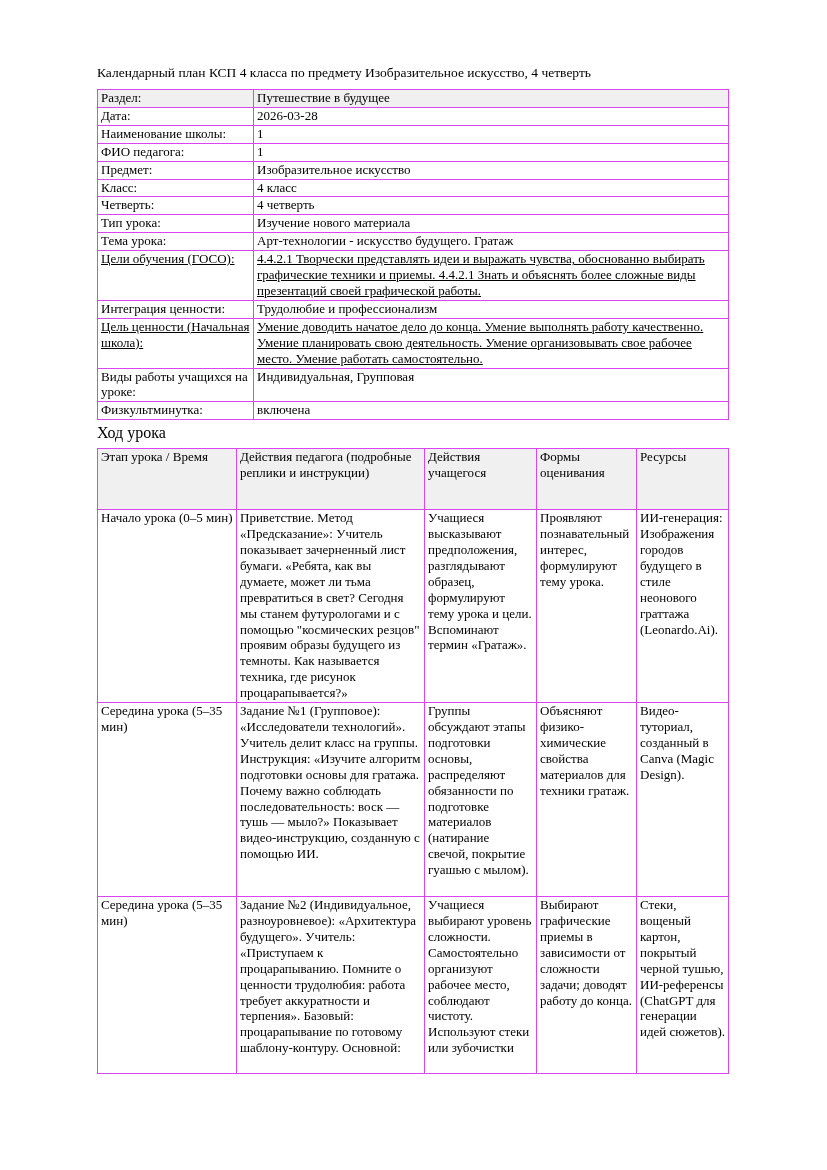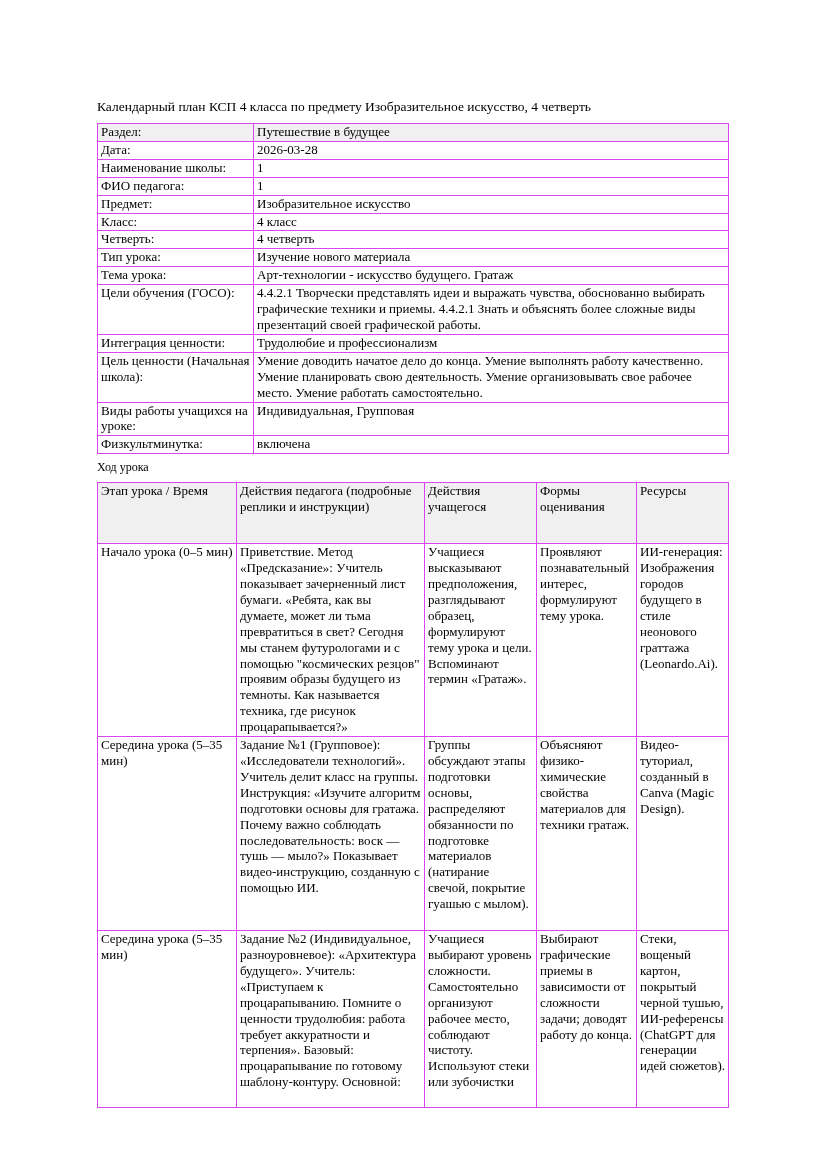--- a/index.html
+++ b/index.html
@@ -3,41 +3,41 @@
 <meta charset="utf-8">
 <style>
   * { margin:0; padding:0; box-sizing:border-box; }
   html, body { background:#ffffff; }
   body {
     width:827px; height:1170px;
     font-family:"Liberation Serif", serif;
     color:#000000;
     overflow:hidden;
   }
-  .page { width:827px; height:1170px; padding:99px 0 0 97px; background:#ffffff; }
+  .page { width:827px; height:1170px; padding:65px 0 0 97px; background:#ffffff; }
   .doc-title { font-size:13.5px; line-height:16px; margin-bottom:8px; }
   table { border-collapse:collapse; table-layout:fixed; width:631px; }
   td, th {
     border:1px solid #d946ef;
     vertical-align:top;
     text-align:left;
     font-weight:normal;
     font-size:13px;
     line-height:15.9px;
     padding:0 3px 1px 3px;
     overflow:hidden;
     word-wrap:break-word;
   }
   tr.shaded { background:#f0f0f0; }
   .info-c1 { width:156px; }
   .info-c2 { width:475px; }
   .r16 { height:16px; }
   .r32 { height:32px;margin-top:34px; }
-  .r48 { height:48px; }
-  .section-heading { font-size:12px; line-height:16px; margin:5px 16px 7px 0; }
+  .r48 { height:48px;text-decoration:underline; }
+  .section-heading { font-size:16px; line-height:16px; margin:5px 16px 7px 0; }
   .lt-c1 { width:139px; }
   .lt-c2 { width:188px; }
   .lt-c3 { width:112px; }
   .lt-c4 { width:100px; }
   .lt-c5 { width:92px; }
   .h45  { height:61px;margin-left:13px; }
   .h191 { height:191px; }
   .h194 { height:194px; }
   .h177 { height:177px; }
 </style>

